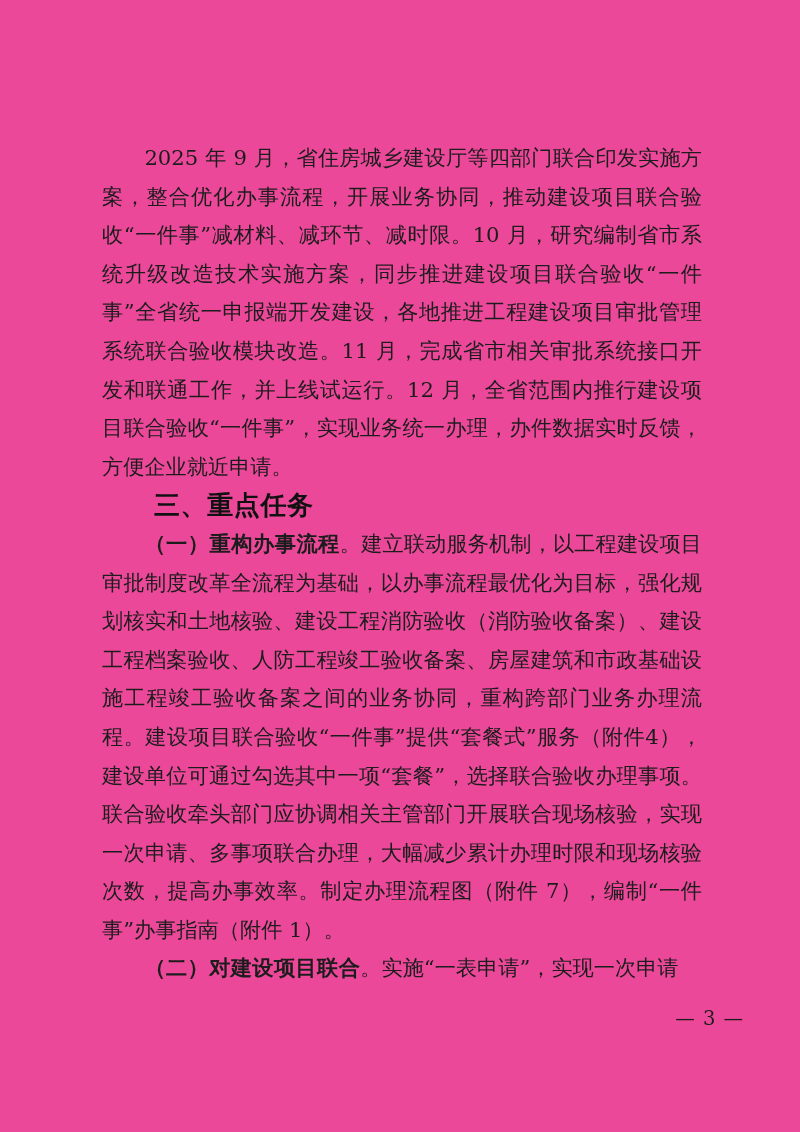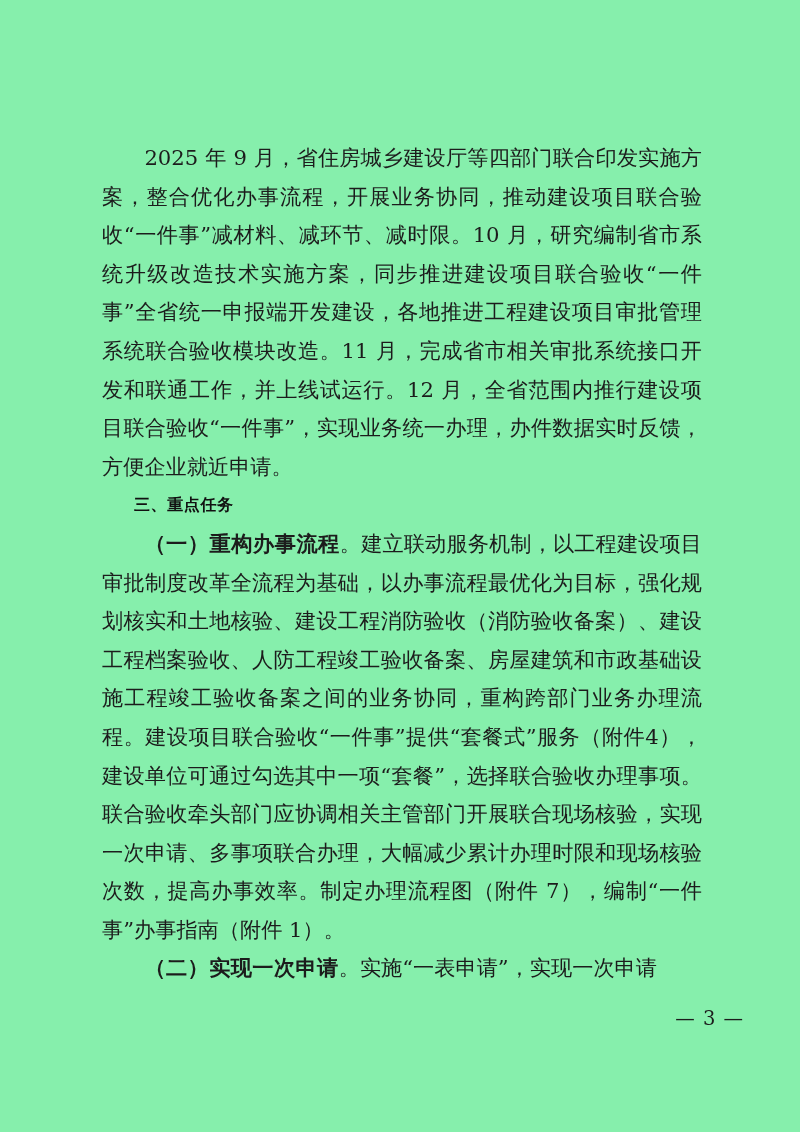--- a/index.html
+++ b/index.html
@@ -15,21 +15,21 @@
     overflow: hidden;
     font-family: "DejaVu Serif", "Liberation Serif", serif;
     color: #1a1a1a;
     -webkit-font-smoothing: antialiased;
   }
 
   
   .page {
     position: absolute;
     inset: 0;
-    background: #86efac;
+    background: #ec4899;
   }
 
   
   .text-column {
     position: absolute;
     left: 102px;
     top: 139px;
     width: 600px;
   }
 
@@ -55,21 +55,21 @@
   .lead {
     font-weight: 700;
     letter-spacing: 0.4px;
     margin-top: 16px;
   }
 
   
   .section-heading {
     margin: 0;
     font-family: "DejaVu Sans", "Liberation Sans", sans-serif;
-    font-size: 16px;
+    font-size: 26px;
     line-height: 38.6px;
     font-weight: 700;
     text-indent: 2em;
     letter-spacing: 0.6px;
     color: #111111;
     text-align: left;
   }
 
   
   .page-footer {
@@ -91,19 +91,19 @@
 <div class="page">
 
   <div class="text-column">
 
     <p class="para indent2">2025 年 9 月，省住房城乡建设厅等四部门联合印发实施方案，整合优化办事流程，开展业务协同，推动建设项目联合验收“一件事”减材料、减环节、减时限。10 月，研究编制省市系统升级改造技术实施方案，同步推进建设项目联合验收“一件事”全省统一申报端开发建设，各地推进工程建设项目审批管理系统联合验收模块改造。11 月，完成省市相关审批系统接口开发和联通工作，并上线试运行。12 月，全省范围内推行建设项目联合验收“一件事”，实现业务统一办理，办件数据实时反馈，方便企业就近申请。</p>
 
     <h2 class="section-heading">三、重点任务</h2>
 
     <p class="para indent2"><span class="lead">（一）重构办事流程</span><span>。建立联动服务机制，以工程建设项目审批制度改革全流程为基础，以办事流程最优化为目标，强化规划核实和土地核验、建设工程消防验收（消防验收备案）、建设工程档案验收、人防工程竣工验收备案、房屋建筑和市政基础设施工程竣工验收备案之间的业务协同，重构跨部门业务办理流程。建设项目联合验收“一件事”提供“套餐式”服务（附件4），建设单位可通过勾选其中一项“套餐”，选择联合验收办理事项。联合验收牵头部门应协调相关主管部门开展联合现场核验，实现一次申请、多事项联合办理，大幅减少累计办理时限和现场核验次数，提高办事效率。制定办理流程图（附件 7），编制“一件事”办事指南（附件 1）。</span></p>
 
-    <p class="para indent2"><span class="lead">（二）实现一次申请</span><span>。实施“一表申请”，实现一次申请</span></p>
+    <p class="para indent2"><span class="lead">（二）对建设项目联合</span><span>。实施“一表申请”，实现一次申请</span></p>
 
   </div>
 
   <div class="page-footer">— 3 —</div>
 
 </div>
 
 </body></html>

